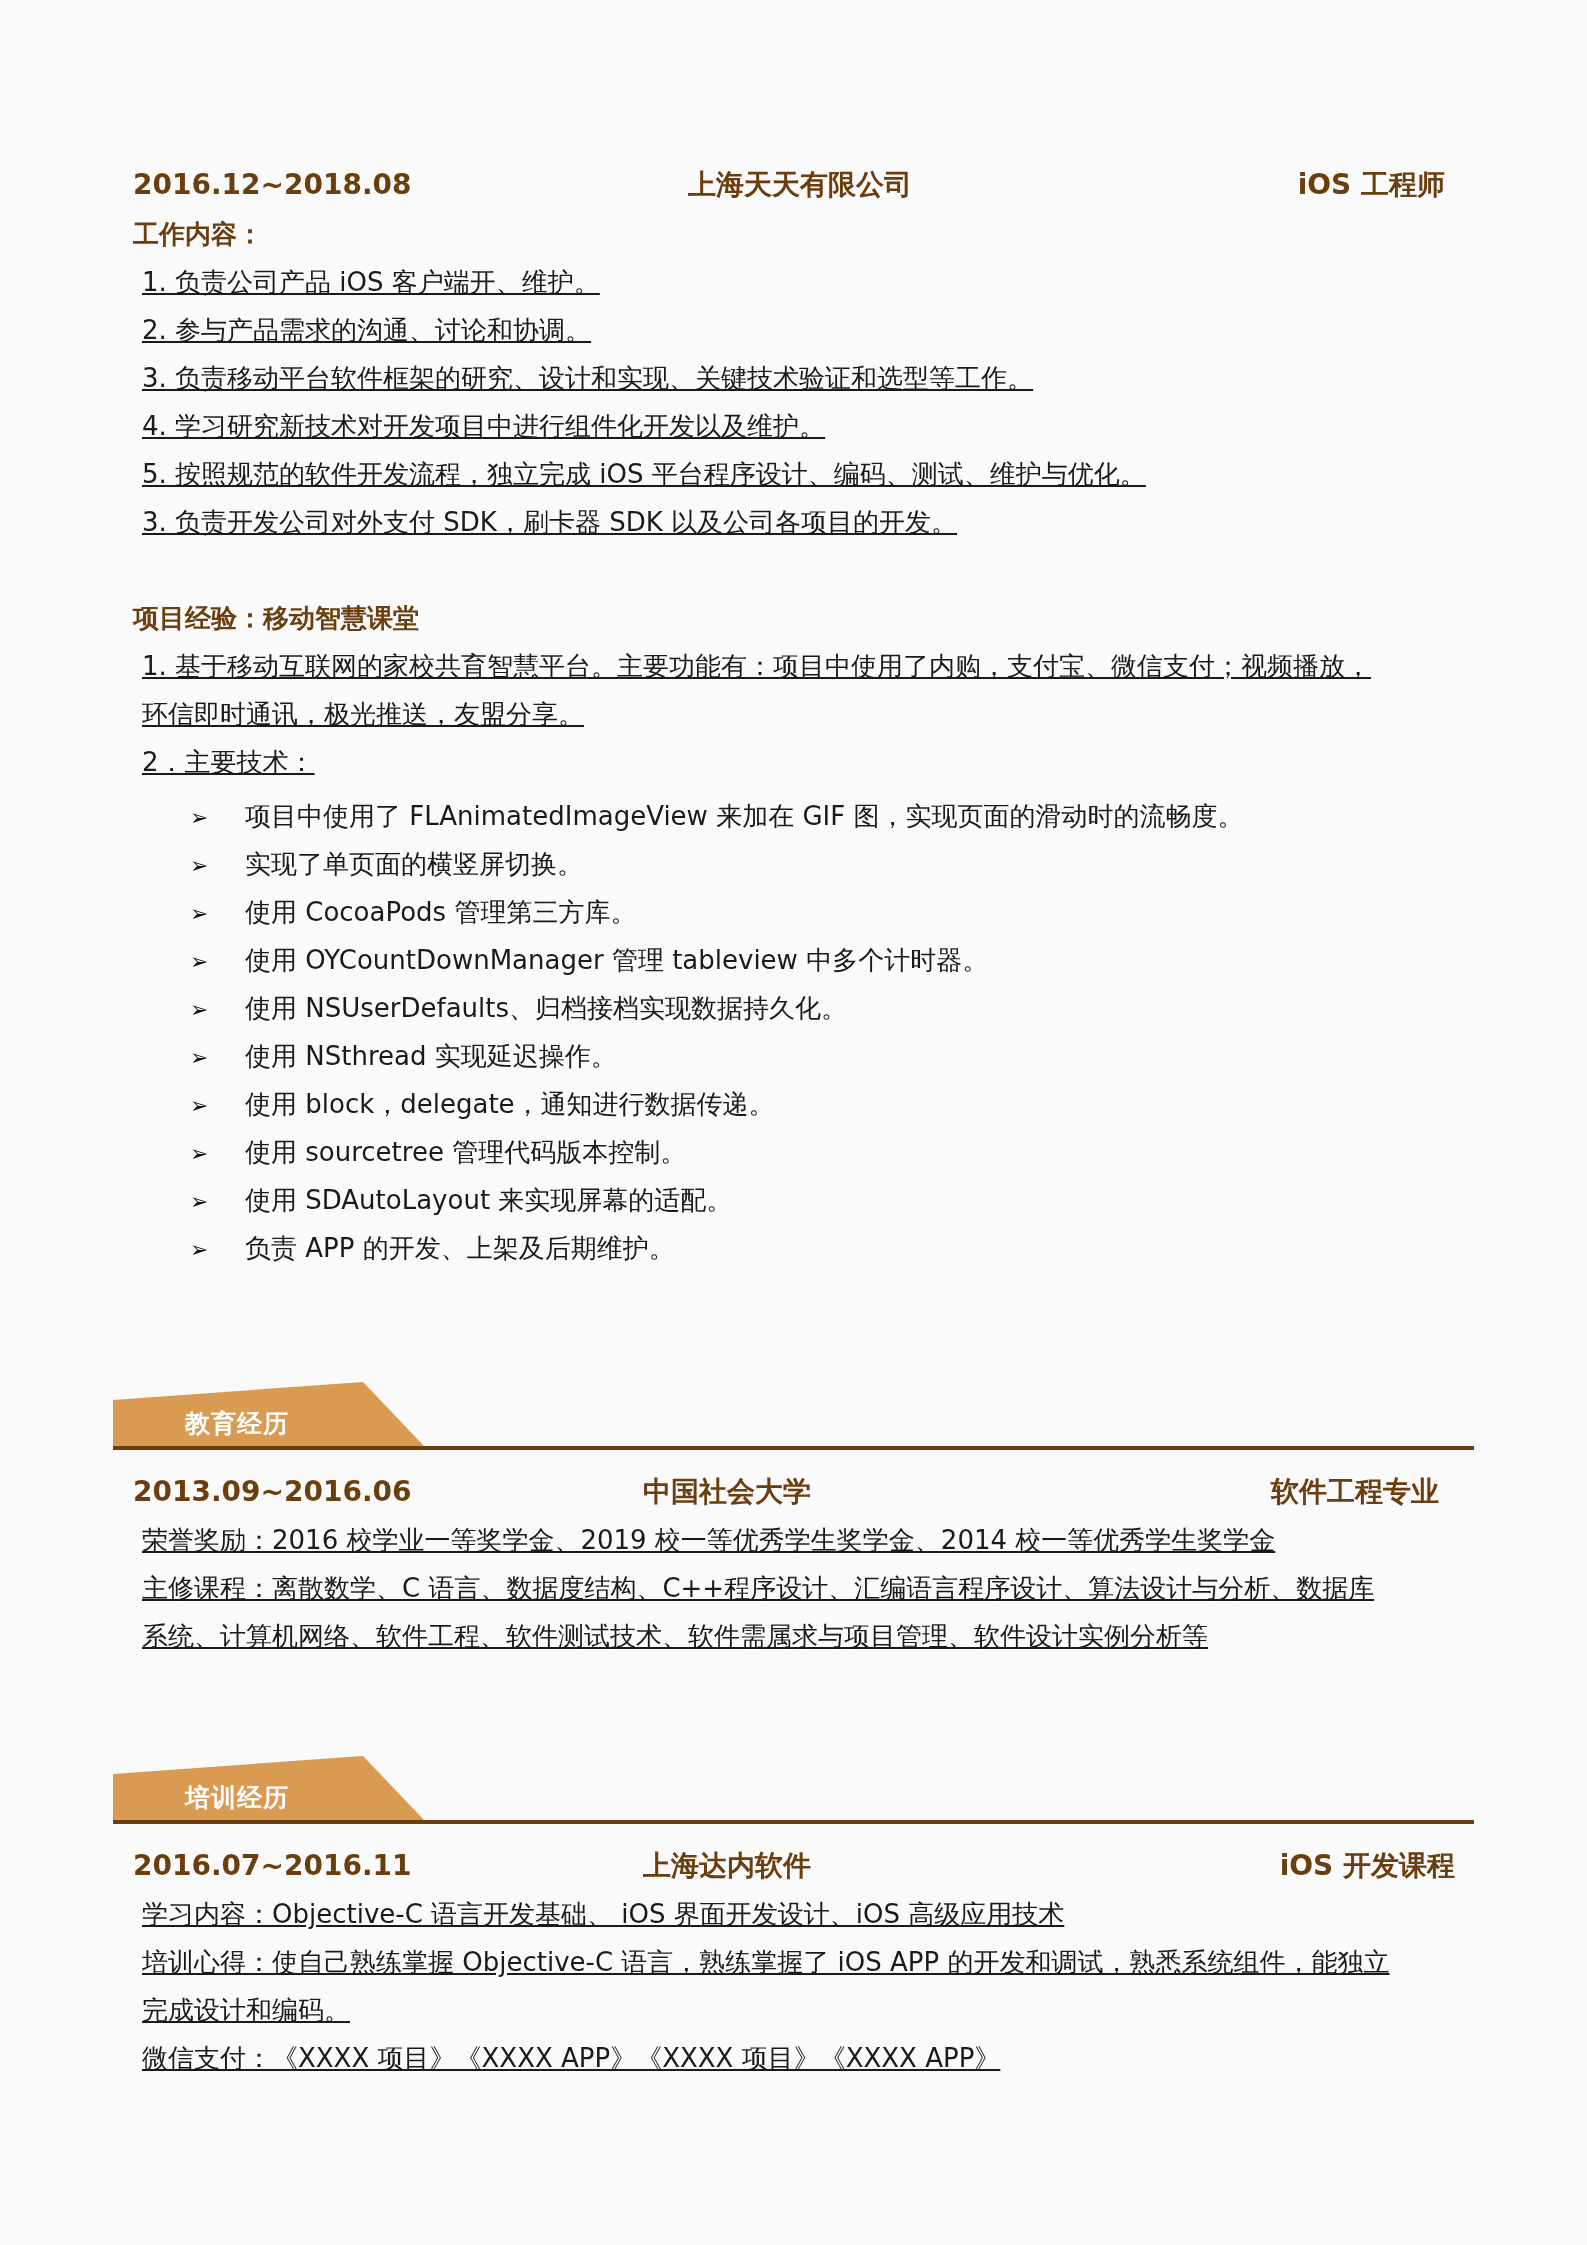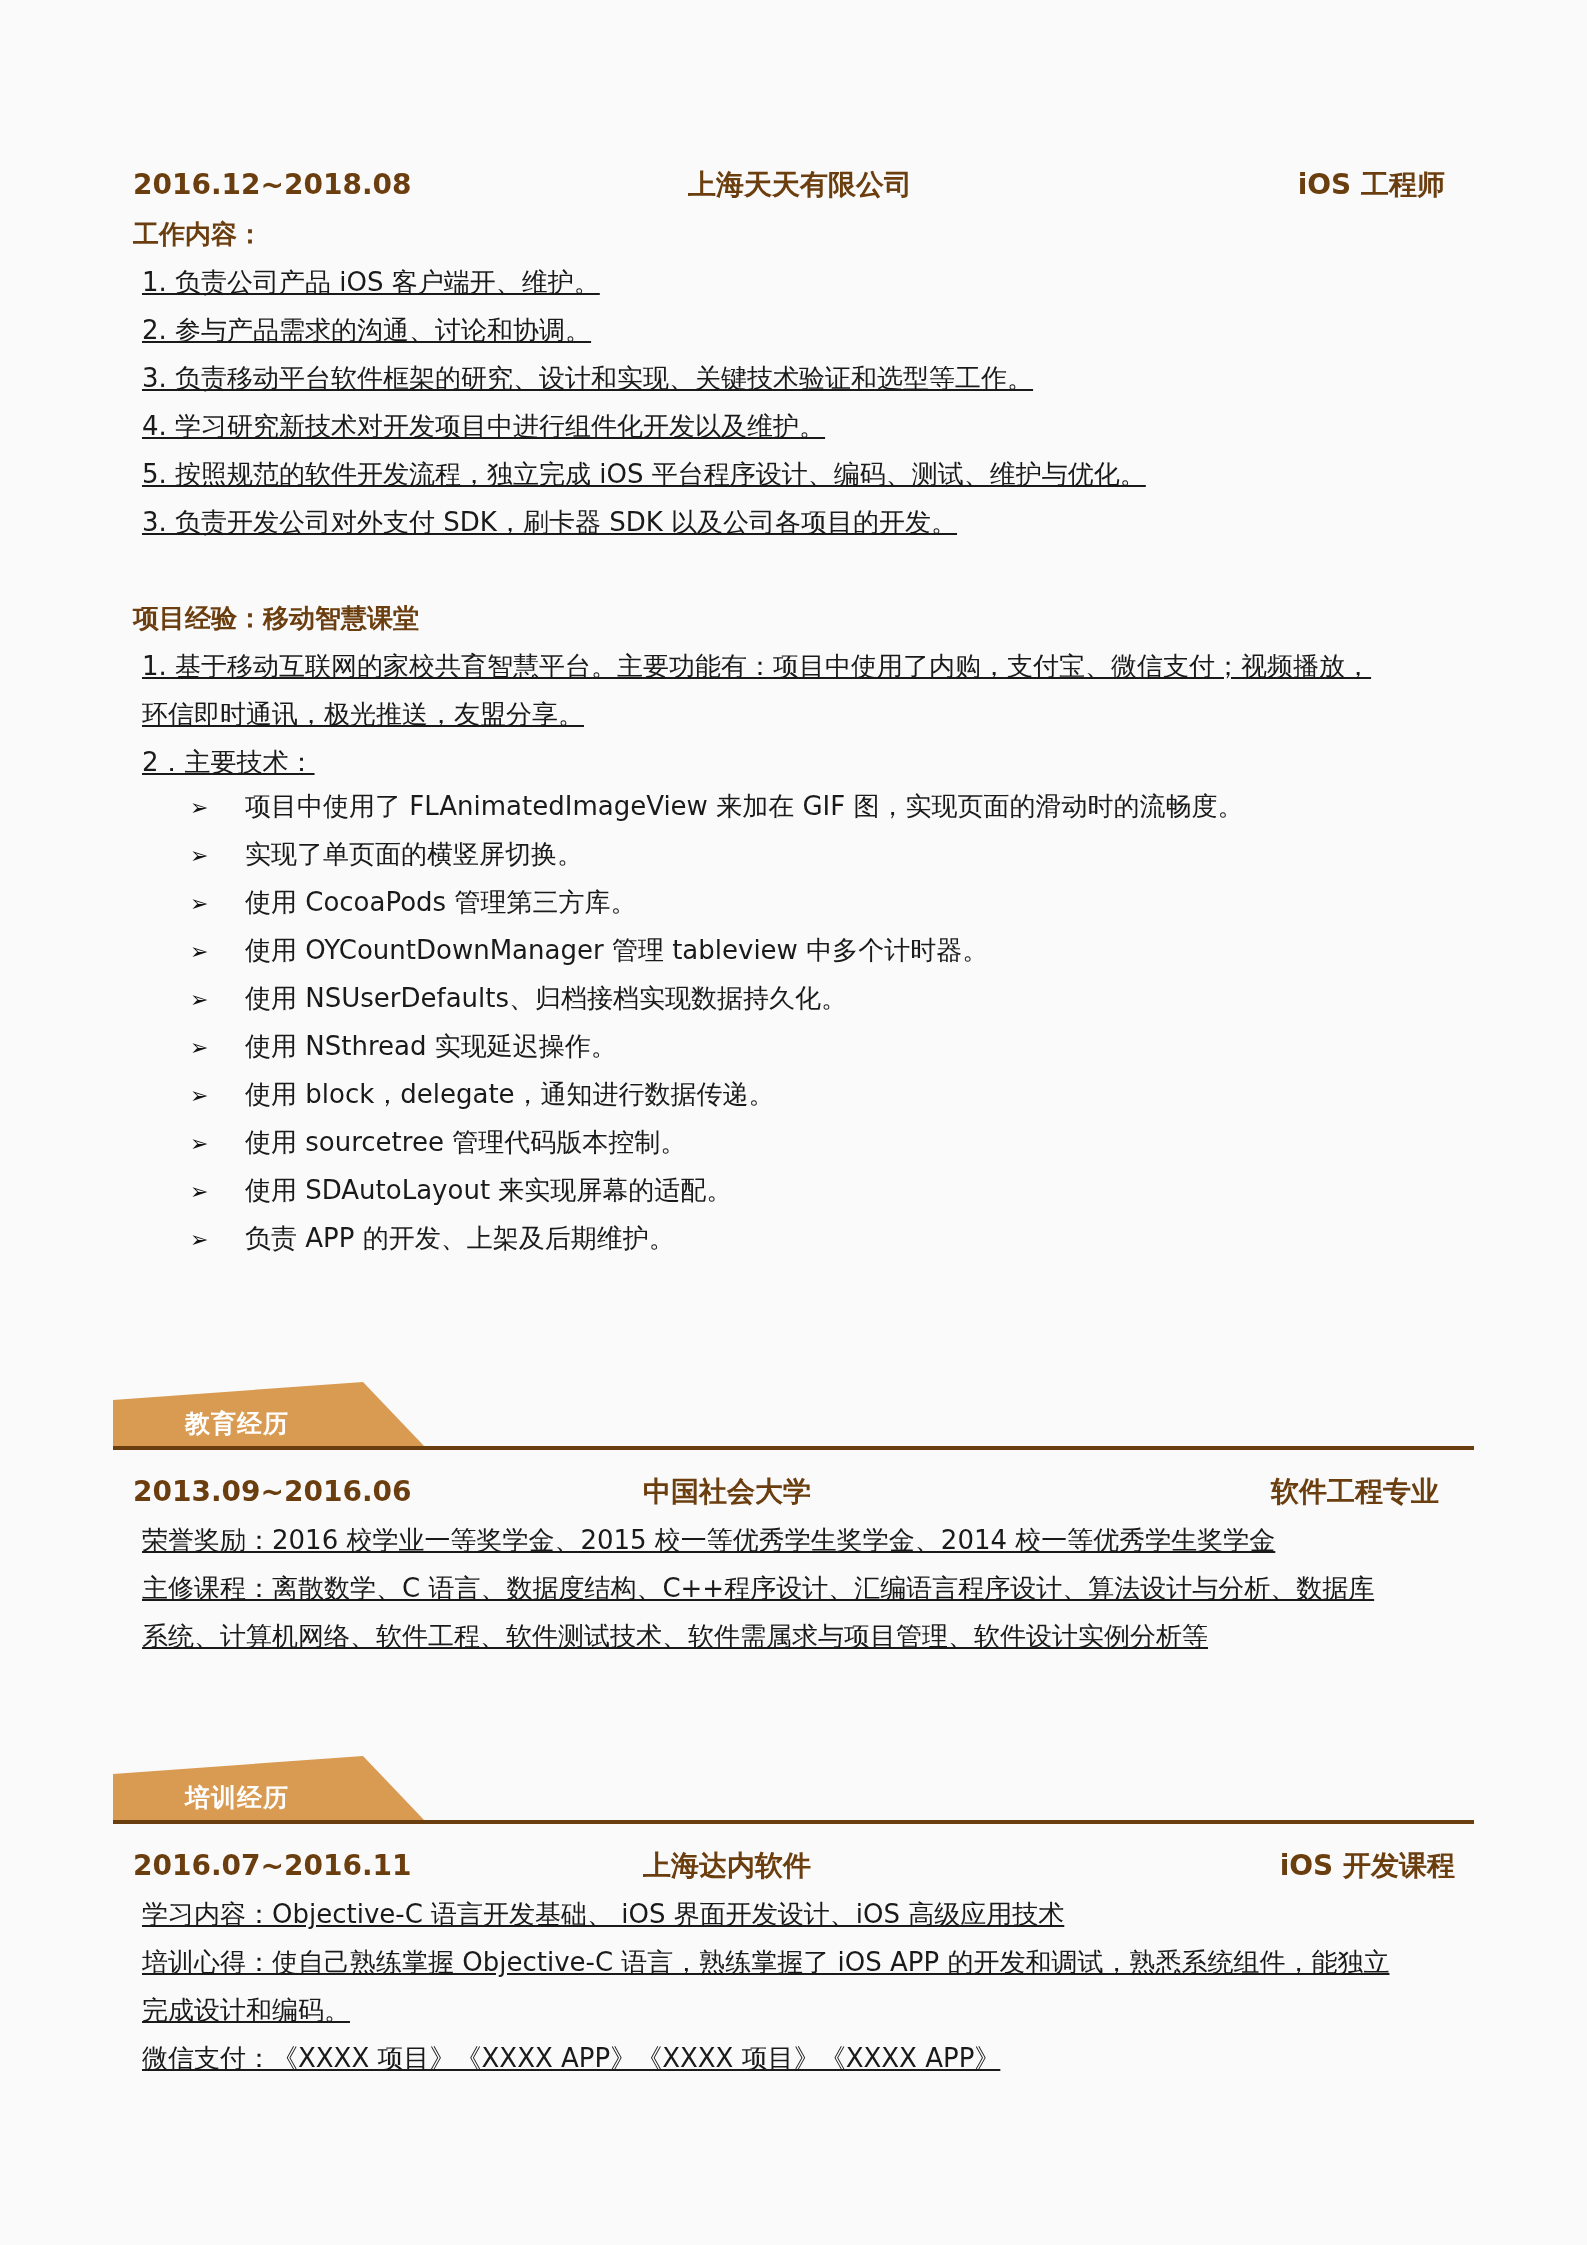--- a/index.html
+++ b/index.html
@@ -48,21 +48,21 @@
       line-height: 40px;
       color: #1a1a1a;
       white-space: nowrap;
       text-decoration: underline;
     }
 
     .bullet-line {
       position: absolute;
       left: 190px;
       font-size: 26px;
-      line-height: 32px;
+      line-height: 52px;
       white-space: nowrap;
       color: #1a1a1a;
     }
     .bullet-line .arrow {
       display: inline-block;
       width: 55px;
       font-size: 22px;
       color: #111;
     }
 
@@ -134,21 +134,21 @@
     <rect x="0" y="64" width="1361" height="4" fill="#6b3e0f"></rect>
   </svg>
   <span class="banner-title">教育经历</span>
 </div>
 
 <div class="row-head" style="top:1472px;">
   <span class="date">2013.09~2016.06</span>
   <span class="org" style="left:594px;">中国社会大学</span>
   <span class="role" style="right:6px;">软件工程专业</span>
 </div>
-<div class="line" style="top:1520px;">荣誉奖励：2016 校学业一等奖学金、2015 校一等优秀学生奖学金、2014 校一等优秀学生奖学金</div>
+<div class="line" style="top:1520px;">荣誉奖励：2016 校学业一等奖学金、2019 校一等优秀学生奖学金、2014 校一等优秀学生奖学金</div>
 <div class="line" style="top:1568px;">主修课程：离散数学、C 语言、数据度结构、C++程序设计、汇编语言程序设计、算法设计与分析、数据库</div>
 <div class="line" style="top:1616px;">系统、计算机网络、软件工程、软件测试技术、软件需属求与项目管理、软件设计实例分析等</div>
 
 <div class="section-banner" style="top:1756px;">
   <svg width="1361" height="72" viewBox="0 0 1361 72">
     <polygon points="0,18 250,0 312,65 0,65" fill="#d99a52"></polygon>
     <rect x="0" y="64" width="1361" height="4" fill="#6b3e0f"></rect>
   </svg>
   <span class="banner-title">培训经历</span>
 </div>

